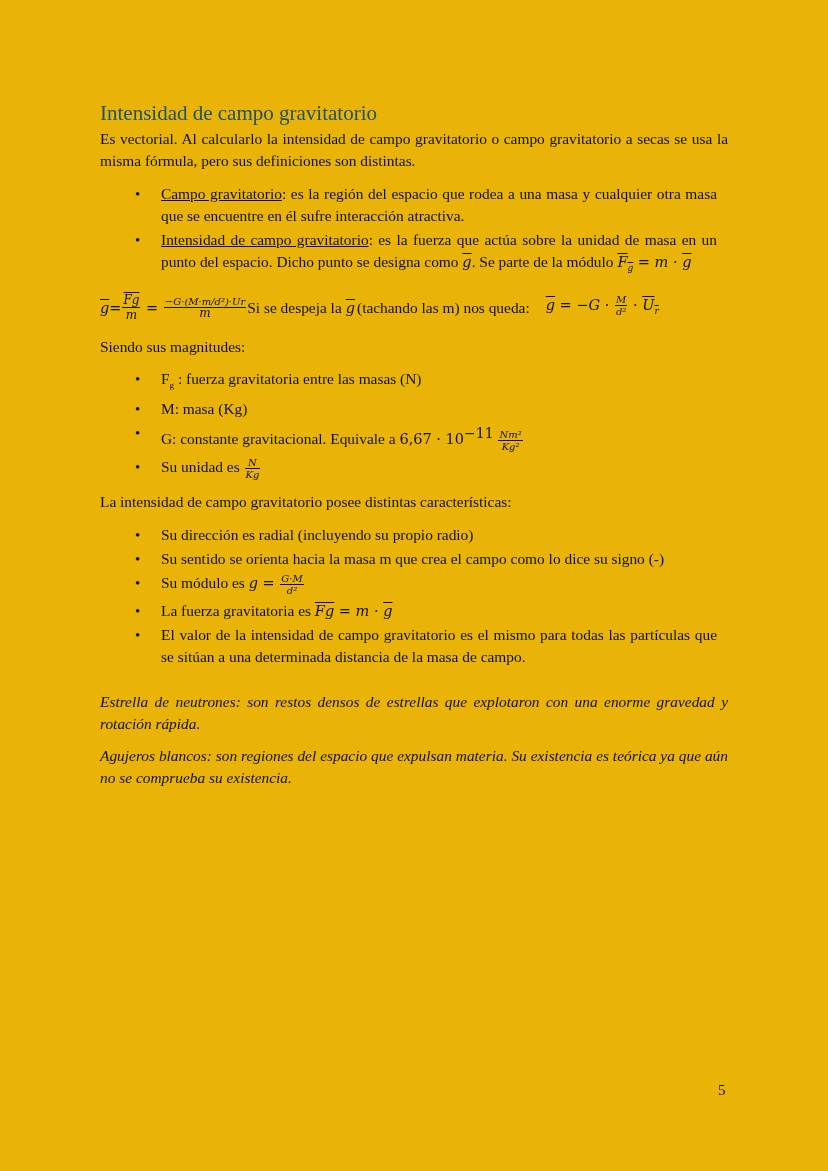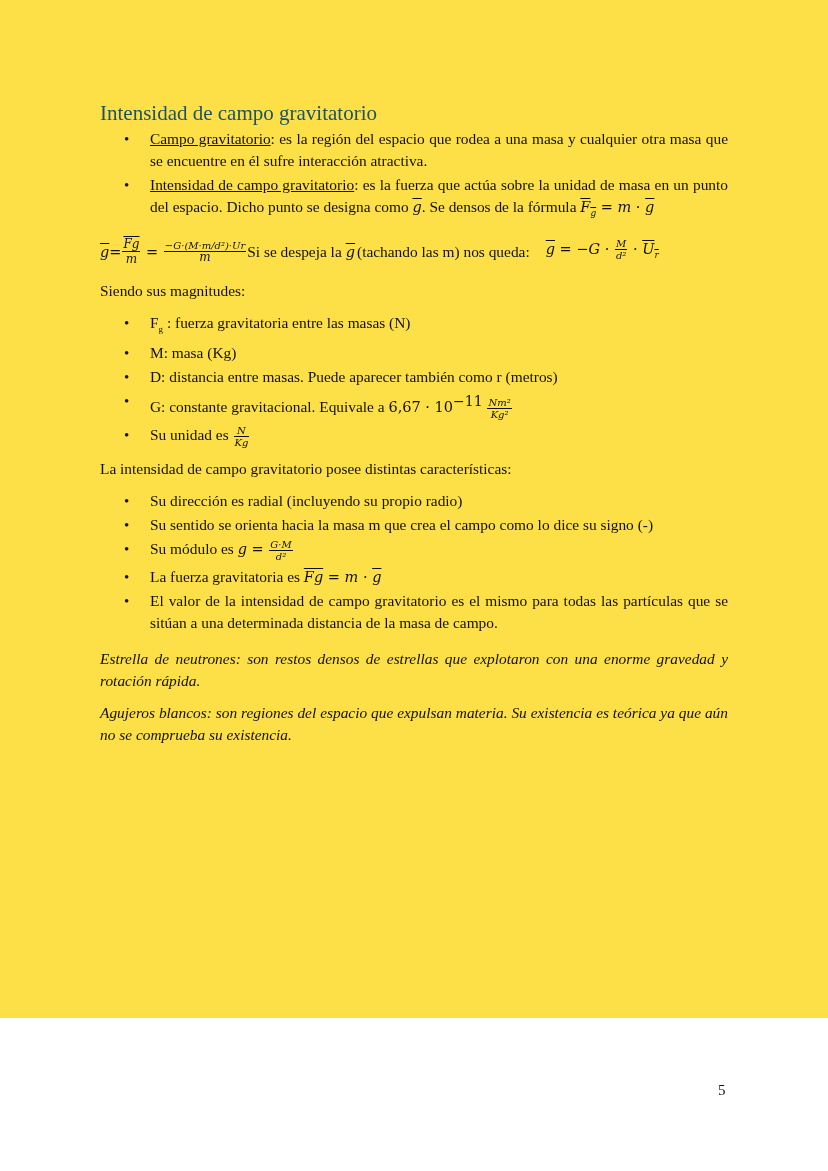--- a/index.html
+++ b/index.html
@@ -1,24 +1,24 @@
 <!DOCTYPE html>
 <html><head>
 <meta charset="utf-8">
 <style>
   html, body { margin: 0; padding: 0; background: #ffffff; }
   body { width: 828px; height: 1171px; position: relative; overflow: hidden;
          font-family: "Liberation Serif", serif; color: #111; }
-  .page { position: absolute; left: 0; top: 0; width: 828px; height: 1018px; background: #fde047; }
+  .page { position: absolute; left: 0; top: 0; width: 828px; height: 1171px; background: #eab308; }
   .content { position: absolute; left: 100px; top: 100px; width: 628px; font-size: 15.4px; line-height: 22px; }
   h1 { font-family: "Liberation Serif", serif; font-weight: normal; font-size: 21px; color: #1f5263;
        margin: 0 0 2px 0; line-height: 26px; }
   p { margin: 0; text-align: justify; }
   .intro { margin-bottom: 10px; }
-  ul { margin: 0; padding: 0; list-style: none; }
+  ul { margin: 11px; padding: 0; list-style: none; }
   ul li { position: relative; padding-left: 50px; text-align: justify; }
   ul li::before { content: "\2022"; position: absolute; left: 24px; top: 0; font-size: 15px; }
   .u { text-decoration: underline; }
   .m { font-family: "DejaVu Serif", "Liberation Serif", serif; font-style: italic; font-size: 14.5px; }
   .ov { text-decoration: overline; }
   .frac { display: inline-block; vertical-align: middle; text-align: center; font-size: 10px; line-height: 11px;
           font-family: "DejaVu Serif", serif; font-style: italic; margin: 0 1px; }
   .frac > span { display: block; padding: 0 1px; }
   .frac > span.num { border-bottom: 1px solid #111; }
   .frac.big { font-size: 12px; line-height: 14px; }
@@ -32,27 +32,28 @@
   .page-number { position: absolute; left: 718px; top: 1082px; font-size: 15px; }
   sub.g { font-size: 9px; }
 </style>
 </head>
 <body>
 
 <div class="page">
   <div class="content">
 
     <h1>Intensidad de campo gravitatorio</h1>
+    <p class="intro">Es vectorial. Al calcularlo la intensidad de campo gravitatorio o campo gravitatorio a secas se usa la misma fórmula, pero sus definiciones son distintas.</p>
 
     <ul class="list1">
       <li>
         <span class="u">Campo gravitatorio</span><span>: es la región del espacio que rodea a una masa y cualquier otra masa que se encuentre en él sufre interacción atractiva.</span>
       </li>
       <li>
-        <span class="u">Intensidad de campo gravitatorio</span><span>: es la fuerza que actúa sobre la unidad de masa en un punto del espacio. Dicho punto se designa como </span><span class="m ov">g</span><span>. Se densos de la fórmula </span>
+        <span class="u">Intensidad de campo gravitatorio</span><span>: es la fuerza que actúa sobre la unidad de masa en un punto del espacio. Dicho punto se designa como </span><span class="m ov">g</span><span>. Se parte de la módulo </span>
         <span class="m"><span class="ov"><span>F</span><sub class="g">g</sub></span><span> = m · </span><span class="ov">g</span></span>
       </li>
     </ul>
 
     <div class="formula-line">
       <span class="m ov">g</span>
       <span class="m"> = </span>
       <span class="frac big">
         <span class="num ov">Fg</span>
         <span>m</span>
@@ -72,21 +73,20 @@
         <span class="frac"><span class="num">M</span><span>d²</span></span>
         · <span class="ov">U<sub class="g">r</sub></span>
       </span>
     </div>
 
     <p>Siendo sus magnitudes:</p>
 
     <ul class="list2" style="margin-top:10px">
       <li><span>F</span><sub class="g">g</sub><span> : fuerza gravitatoria entre las masas (N)</span></li>
       <li>M: masa (Kg)</li>
-      <li>D: distancia entre masas. Puede aparecer también como r (metros)</li>
       <li class="tall"><span>G: constante gravitacional. Equivale a </span><span class="m" style="font-style:normal"><span>6,67 · 10</span><sup style="font-size:14px">−11</sup></span>
         <span class="frac"><span class="num">Nm²</span><span>Kg²</span></span>
       </li>
       <li class="tall"><span>Su unidad es </span><span class="frac"><span class="num">N</span><span>Kg</span></span></li>
     </ul>
 
     <p class="section-p">La intensidad de campo gravitatorio posee distintas características:</p>
 
     <ul class="list2">
       <li>Su dirección es radial (incluyendo su propio radio)</li>

